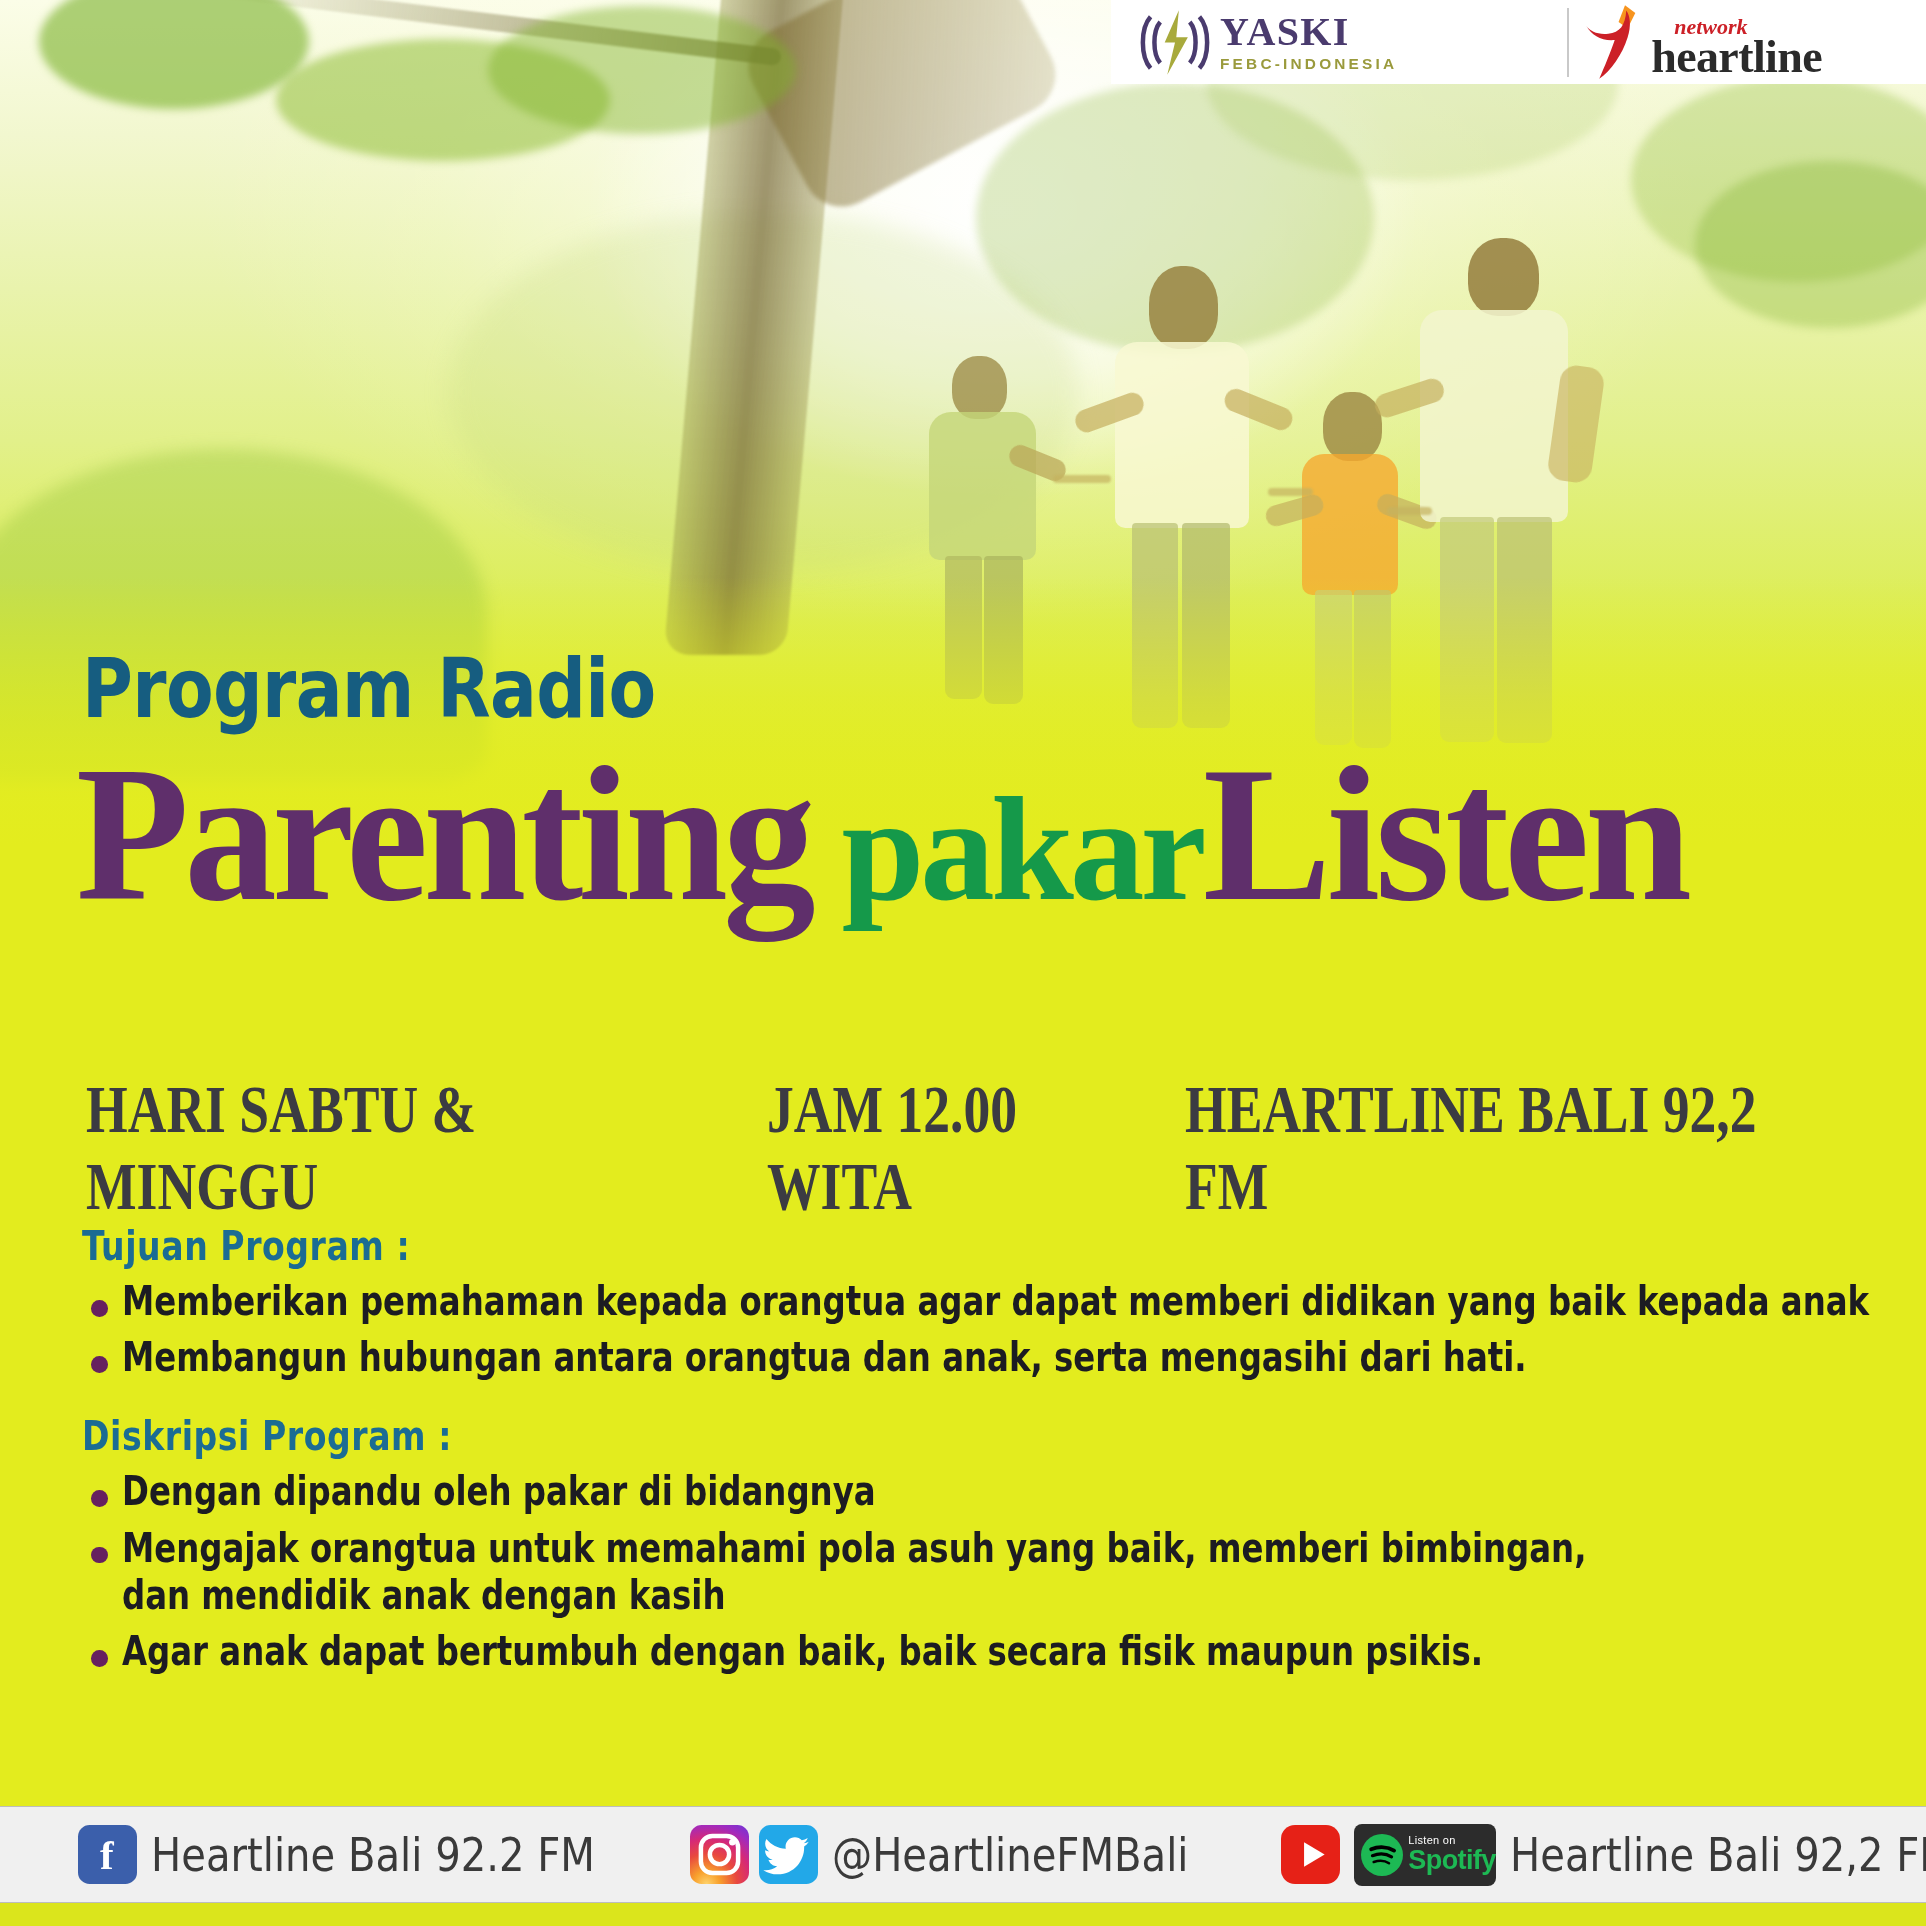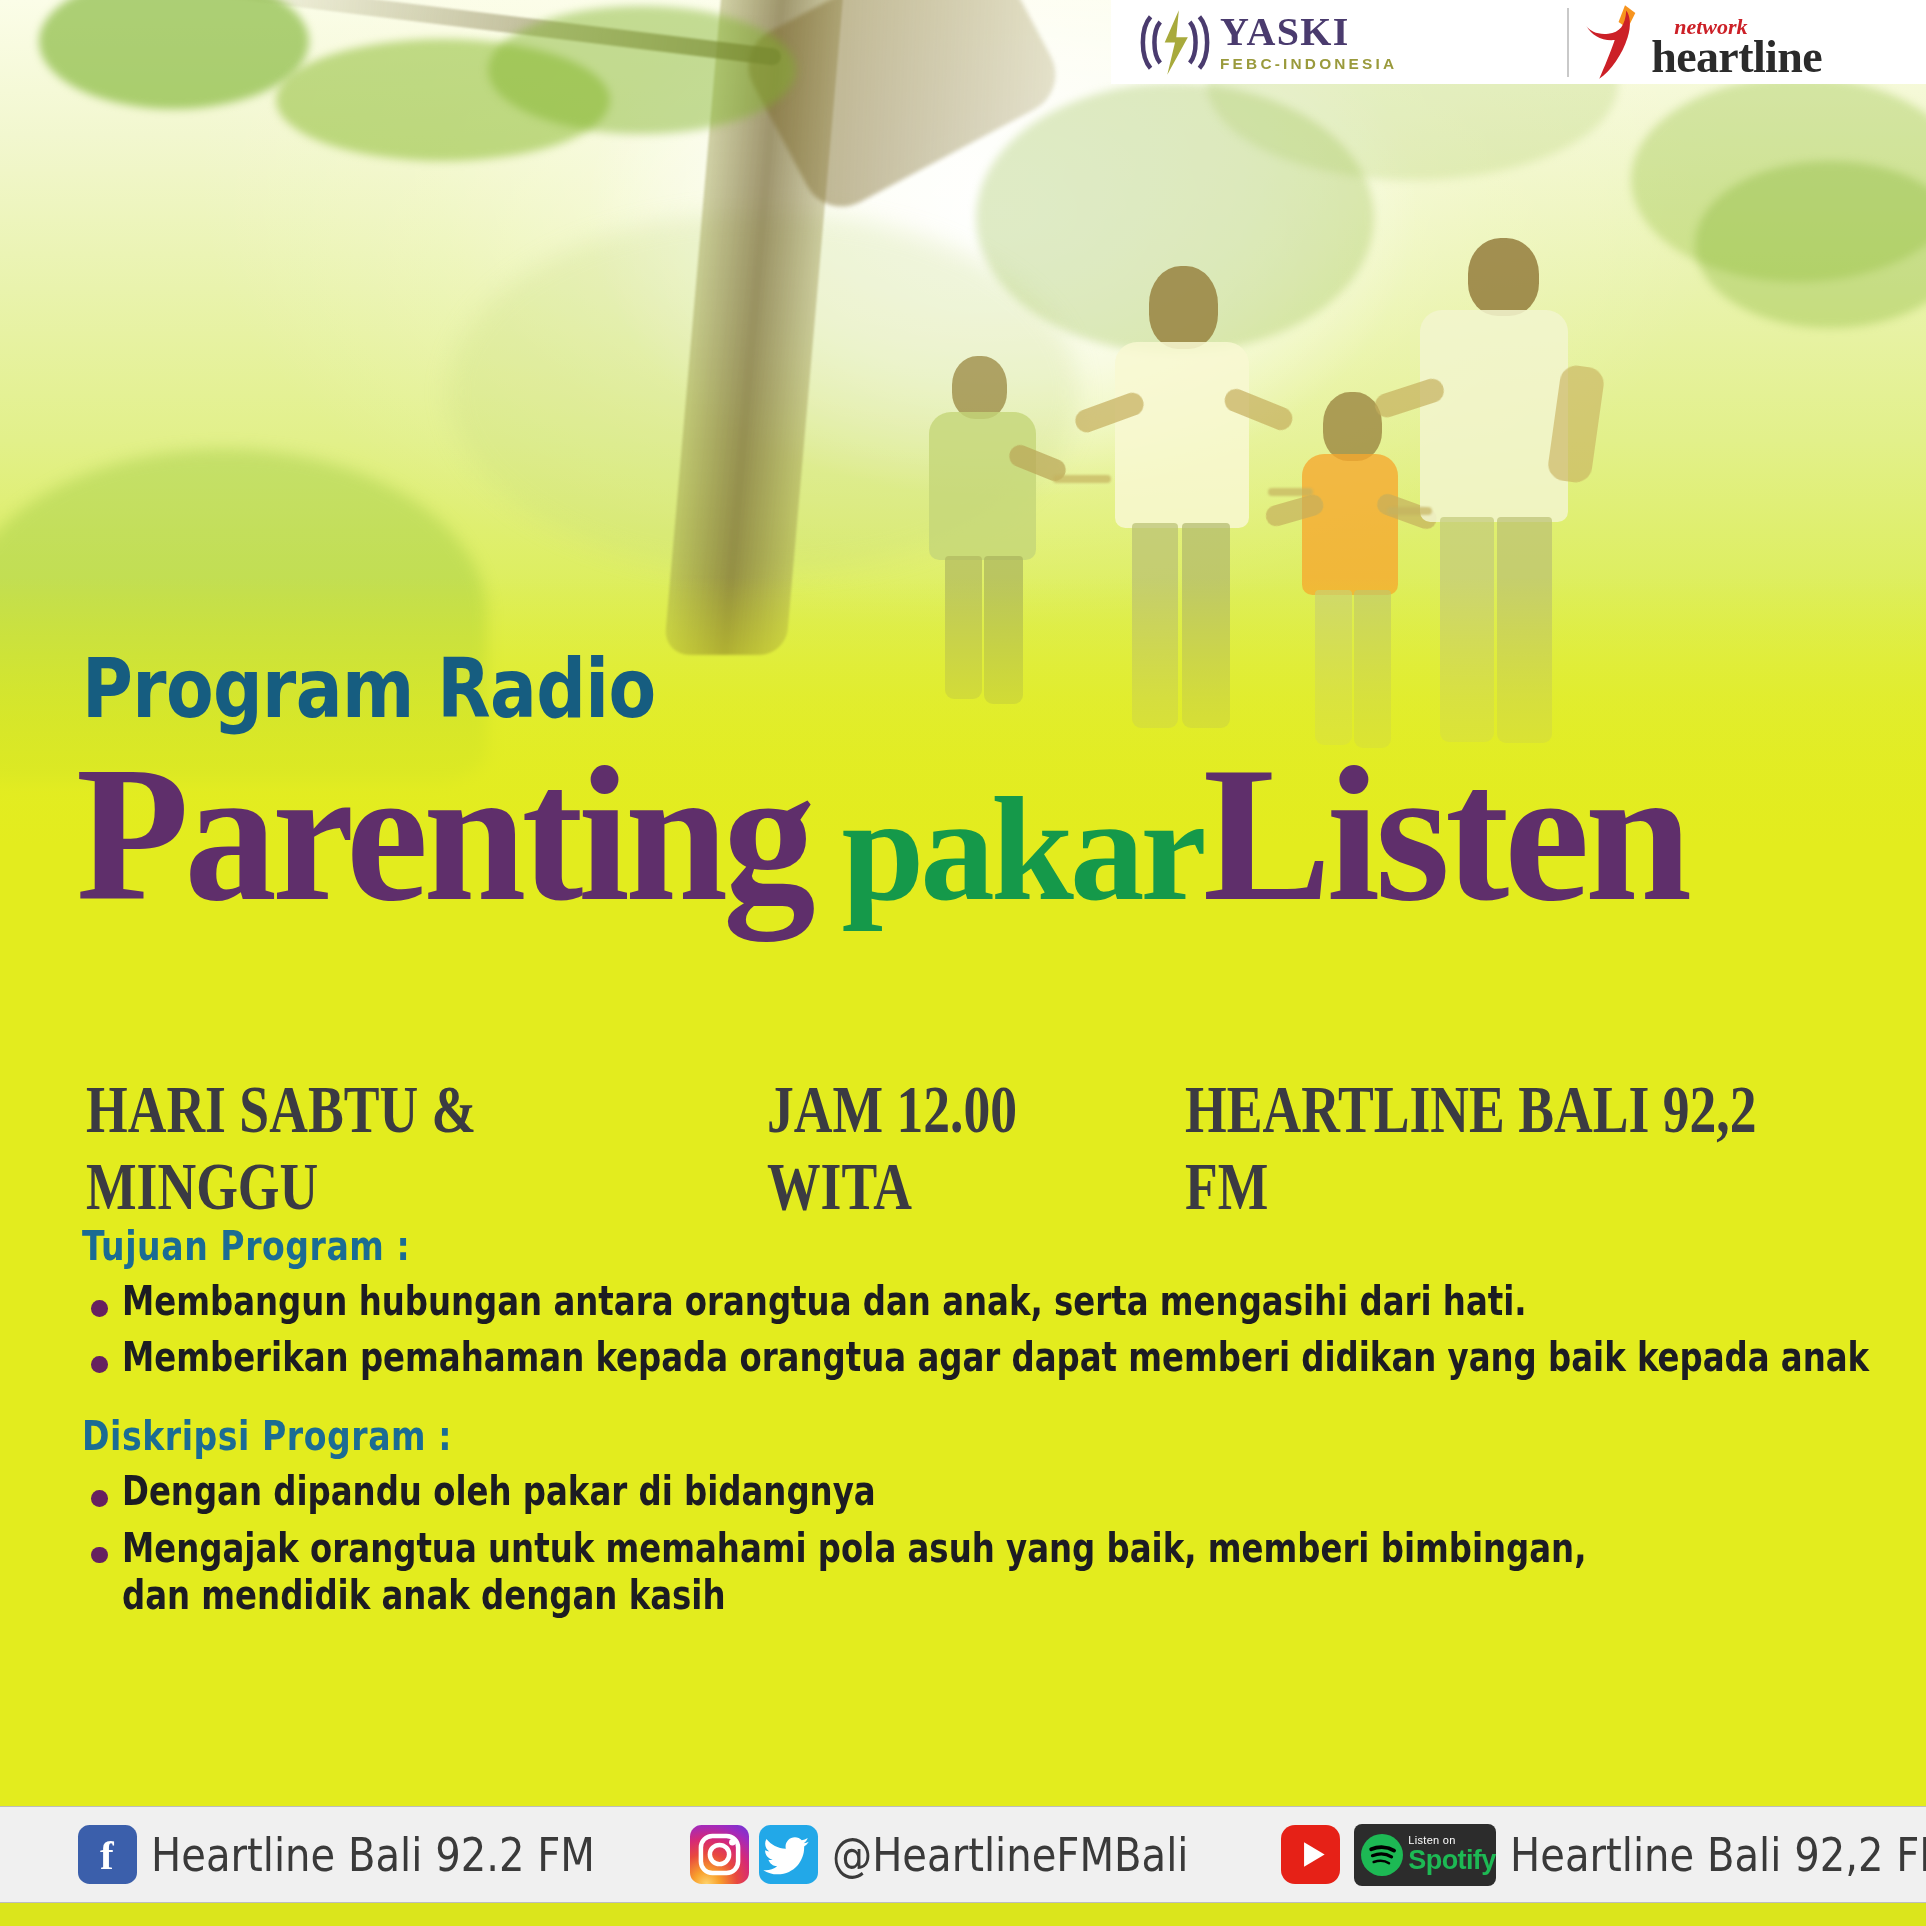--- a/index.html
+++ b/index.html
@@ -266,42 +266,46 @@
     <span class="s3">HEARTLINE BALI 92,2 FM</span>
   </div>
 
   <div class="copy">
 
     <div>
       <div class="sec-head">Tujuan Program :</div>
       <div class="bullets">
         <div class="bl">
           <div class="dot"></div>
+          <div class="bl-txt">Memberikan pemahaman kepada orangtua agar dapat memberi didikan yang baik kepada anak</div>
+        </div>
+        <div class="bl">
+          <div class="dot"></div>
           <div class="bl-txt">Membangun hubungan antara orangtua dan anak, serta mengasihi dari hati.</div>
-        </div>
-        <div class="bl">
-          <div class="dot"></div>
-          <div class="bl-txt">Memberikan pemahaman kepada orangtua agar dapat memberi didikan yang baik kepada anak</div>
         </div>
       </div>
     </div>
 
     <div class="sec2">
       <div class="sec-head">Diskripsi  Program :</div>
       <div class="bullets">
         <div class="bl">
           <div class="dot"></div>
           <div class="bl-txt">Dengan dipandu oleh pakar di bidangnya</div>
         </div>
         <div class="bl">
           <div class="dot"></div>
           <div>
             <div class="bl-txt">Mengajak orangtua untuk memahami pola asuh yang baik, memberi bimbingan,</div>
             <div class="bl-txt">dan mendidik anak dengan kasih</div>
           </div>
+        </div>
+        <div class="bl">
+          <div class="dot"></div>
+          <div class="bl-txt">Agar anak dapat bertumbuh dengan baik, baik secara fisik maupun psikis.</div>
         </div>
       </div>
     </div>
   </div>
 
   <div class="footer">
 
     <div class="f-item" style="margin-left:78px;">
       <div class="ic ic-fb">
         <div class="fb-f">f</div>

